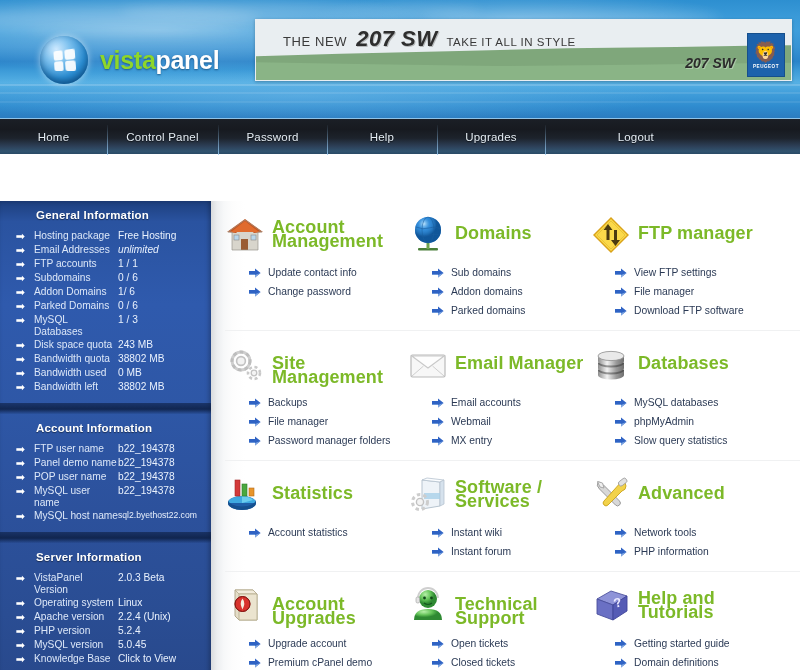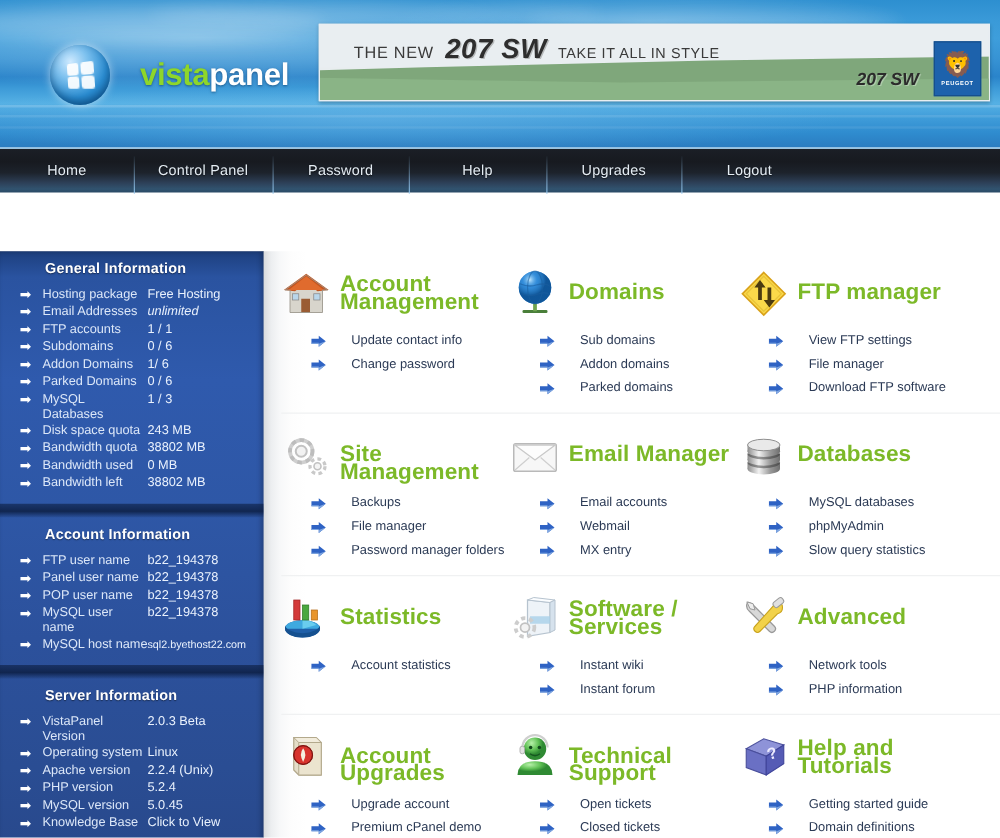--- a/index.html
+++ b/index.html
@@ -55,21 +55,21 @@
     width: 22px; height: 21px;
     display: grid; grid-template-columns: 1fr 1fr; grid-template-rows: 1fr 1fr;
     gap: 1.5px;
     transform: perspective(40px) rotateY(-14deg) rotate(-4deg);
   }
   #logo-orb .flag i {
     display: block; background: rgba(255,255,255,0.92); border-radius: 2px;
   }
   #logo-text { font-size: 25px; font-weight: bold; letter-spacing: -0.3px;
     text-shadow: 0 1px 2px rgba(0,40,80,0.55); }
-  #logo-text .vista { color: #8ed62a; margin-left: 12px; }
+  #logo-text .vista { color: #8ed62a; }
   #logo-text .panel { color: #ffffff; }
 
   
   #banner {
     position: absolute; left: 255px; top: 19px;
     width: 537px; height: 62px;
     border: 1px solid #e9eef2;
     background: #e8edef;
     overflow: hidden;
     box-shadow: 0 1px 3px rgba(0,0,0,0.25);
@@ -175,21 +175,21 @@
   .grid-row:last-child { border-bottom: none; }
   .cell { width: 183px; flex: 0 0 183px; position: relative; }
   .cell-head { display: flex; align-items: flex-start; gap: 7px; min-height: 44px; }
   .cell-icon { width: 40px; flex: 0 0 40px; height: 40px; position: relative; }
   .cell-title {
     font-size: 18px; font-weight: bold; color: #7cb928;
     line-height: 14px; padding-top: 11px; letter-spacing: 0.1px;
   }
   .cell-title.two { padding-top: 5px; }
   .links { margin: 4px 0 0 24px; }
-  .link-row { display: flex; align-items: center; gap: 20px; padding: 4px 0; cursor: pointer; }
+  .link-row { display: flex; align-items: center; gap: 7px; padding: 4px 0; cursor: pointer; }
   .link-row .la { flex: 0 0 12px; }
   .link-row .lt { font-size: 10.3px; color: #2b3a55; }
 
   
   .arrow-blue { display: block; width: 12px; height: 10px; }
 </style>
 </head>
 <body>
 
 <div id="page">
@@ -243,21 +243,21 @@
       </div>
       <div class="nav-item" style="width: 109px;">
         <span>Password</span>
       </div>
       <div class="nav-item" style="width: 110px;">
         <span>Help</span>
       </div>
       <div class="nav-item" style="width: 108px;">
         <span>Upgrades</span>
       </div>
-      <div class="nav-item" style="width: 109px;">
+      <div class="nav-item" style="width: 109px; justify-content: flex-end;">
         <span>Logout</span>
       </div>
     </div>
 
   <div id="content">
     <div id="sidebar">
         <div class="side-block">
           <div class="side-title">General Information</div>
           <div class="side-row">
             <span class="side-arrow">➡</span>
@@ -318,21 +318,21 @@
         <div class="side-sep"></div>
         <div class="side-block">
           <div class="side-title">Account Information</div>
           <div class="side-row">
             <span class="side-arrow">➡</span>
             <span class="side-label">FTP user name</span>
             <span class="side-value">b22_194378</span>
           </div>
           <div class="side-row">
             <span class="side-arrow">➡</span>
-            <span class="side-label">Panel user name</span>
+            <span class="side-label">Panel demo name</span>
             <span class="side-value">b22_194378</span>
           </div>
           <div class="side-row">
             <span class="side-arrow">➡</span>
             <span class="side-label">POP user name</span>
             <span class="side-value">b22_194378</span>
           </div>
           <div class="side-row">
             <span class="side-arrow">➡</span>
             <span class="side-label">MySQL user name</span>

